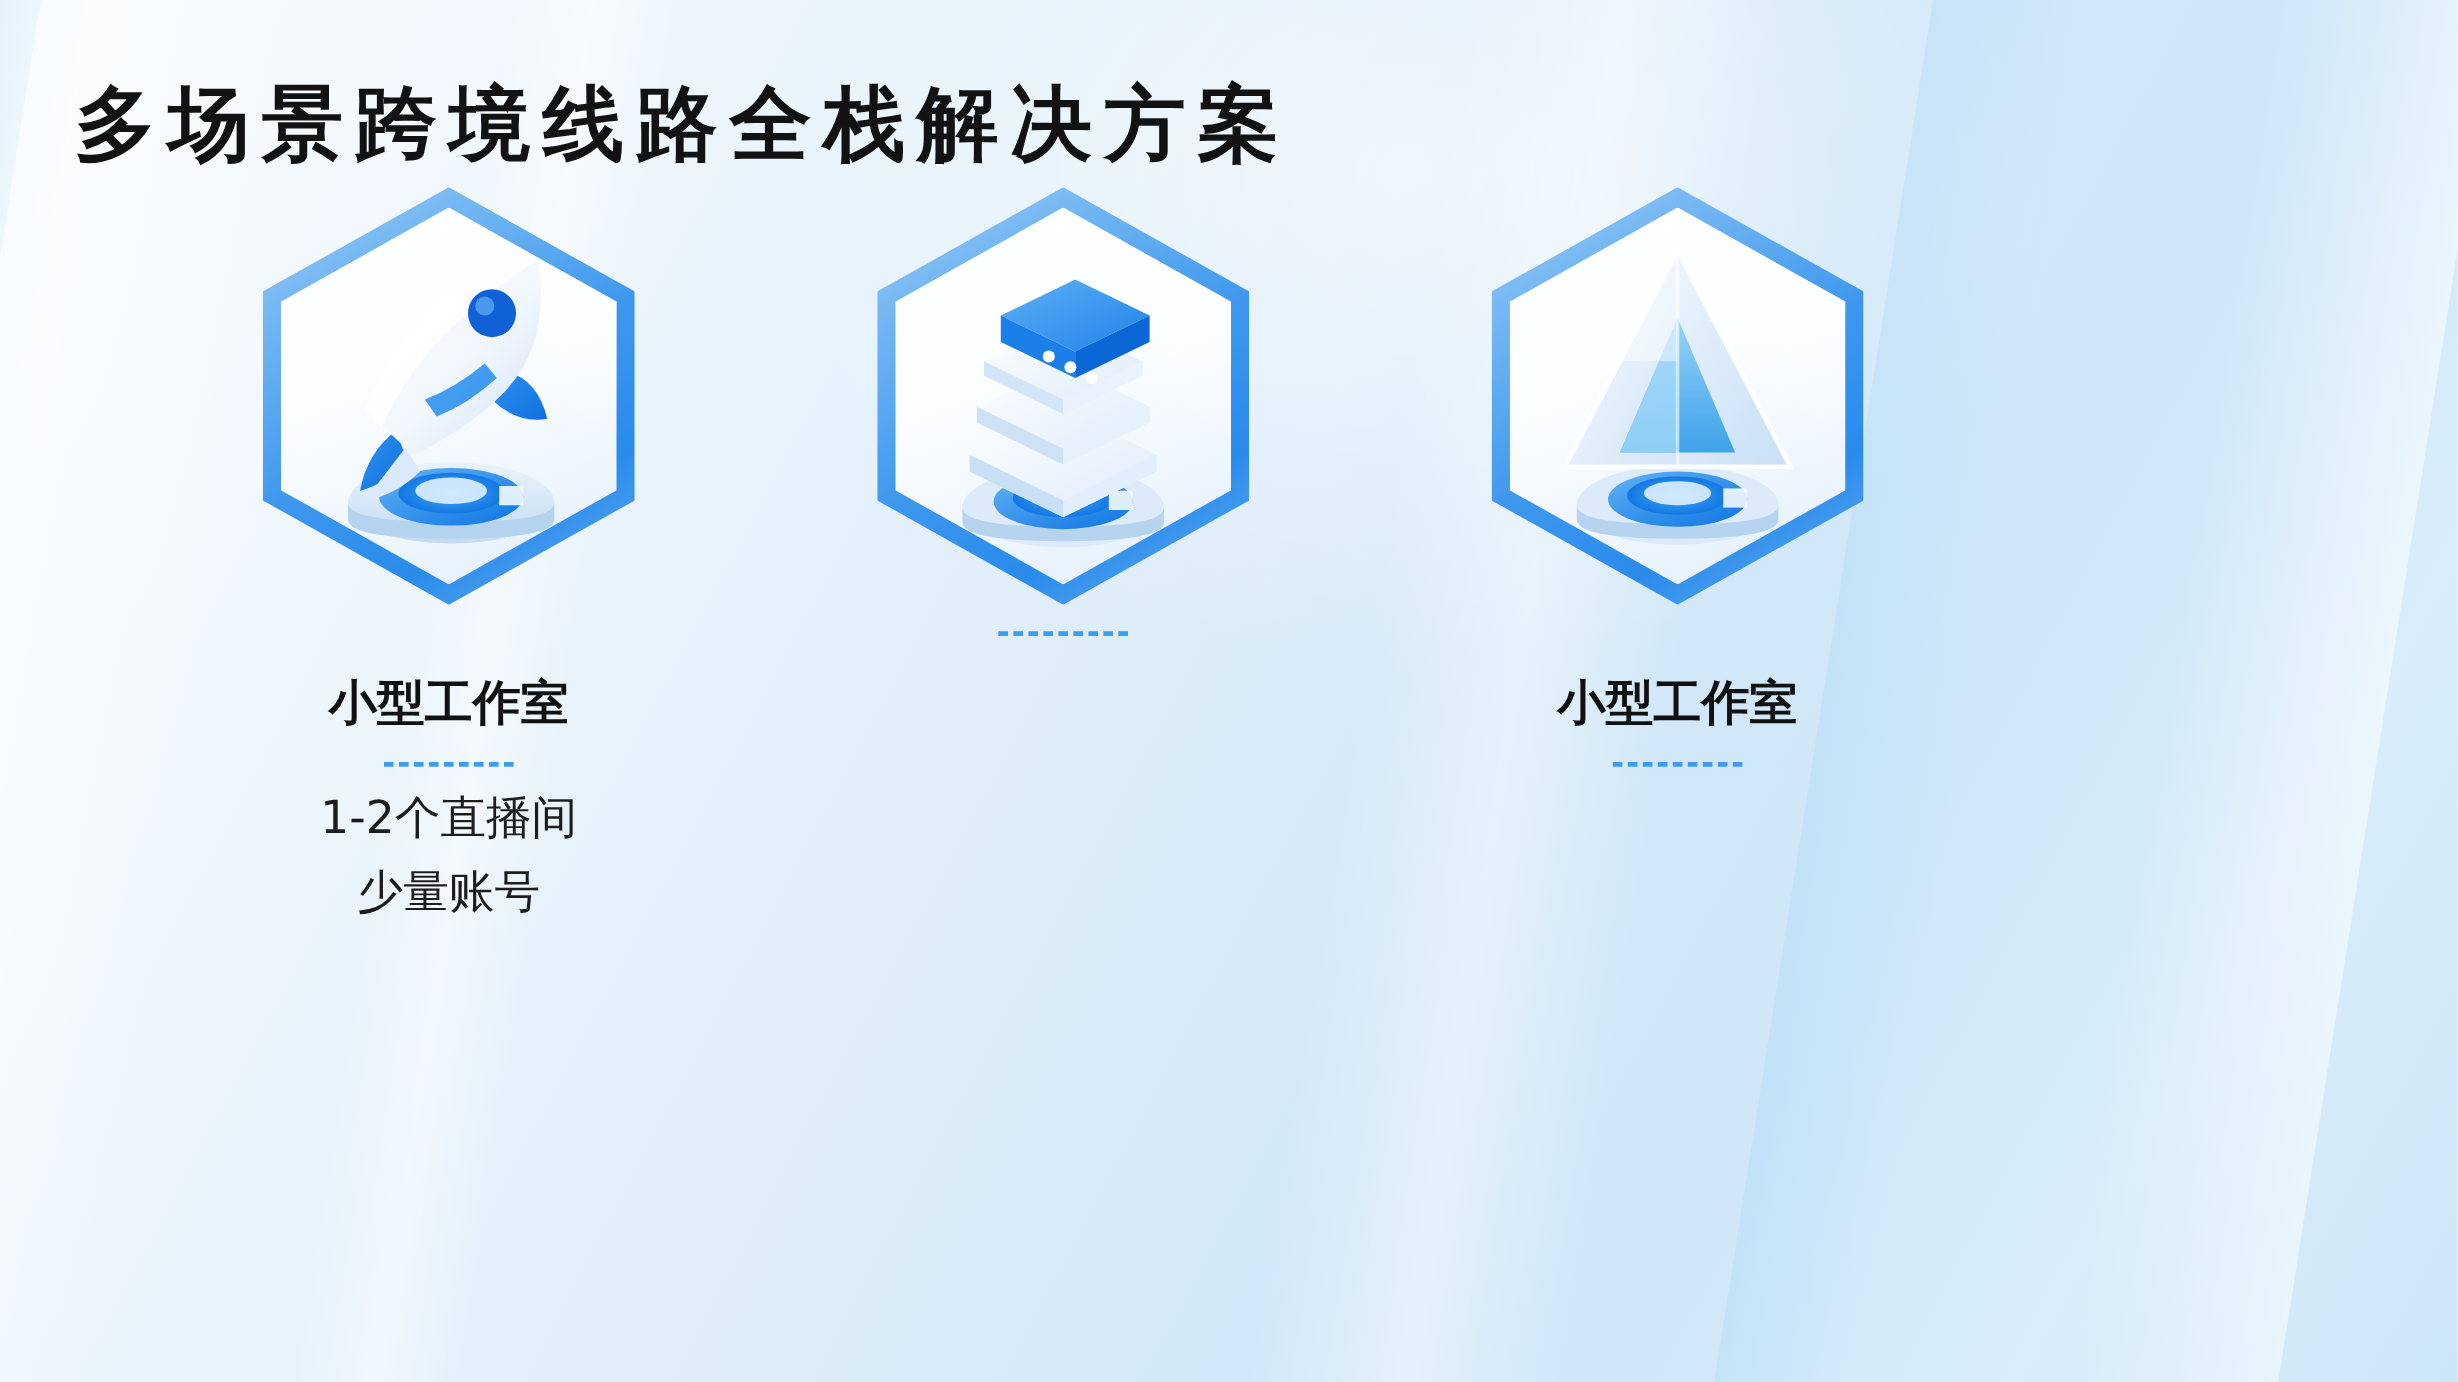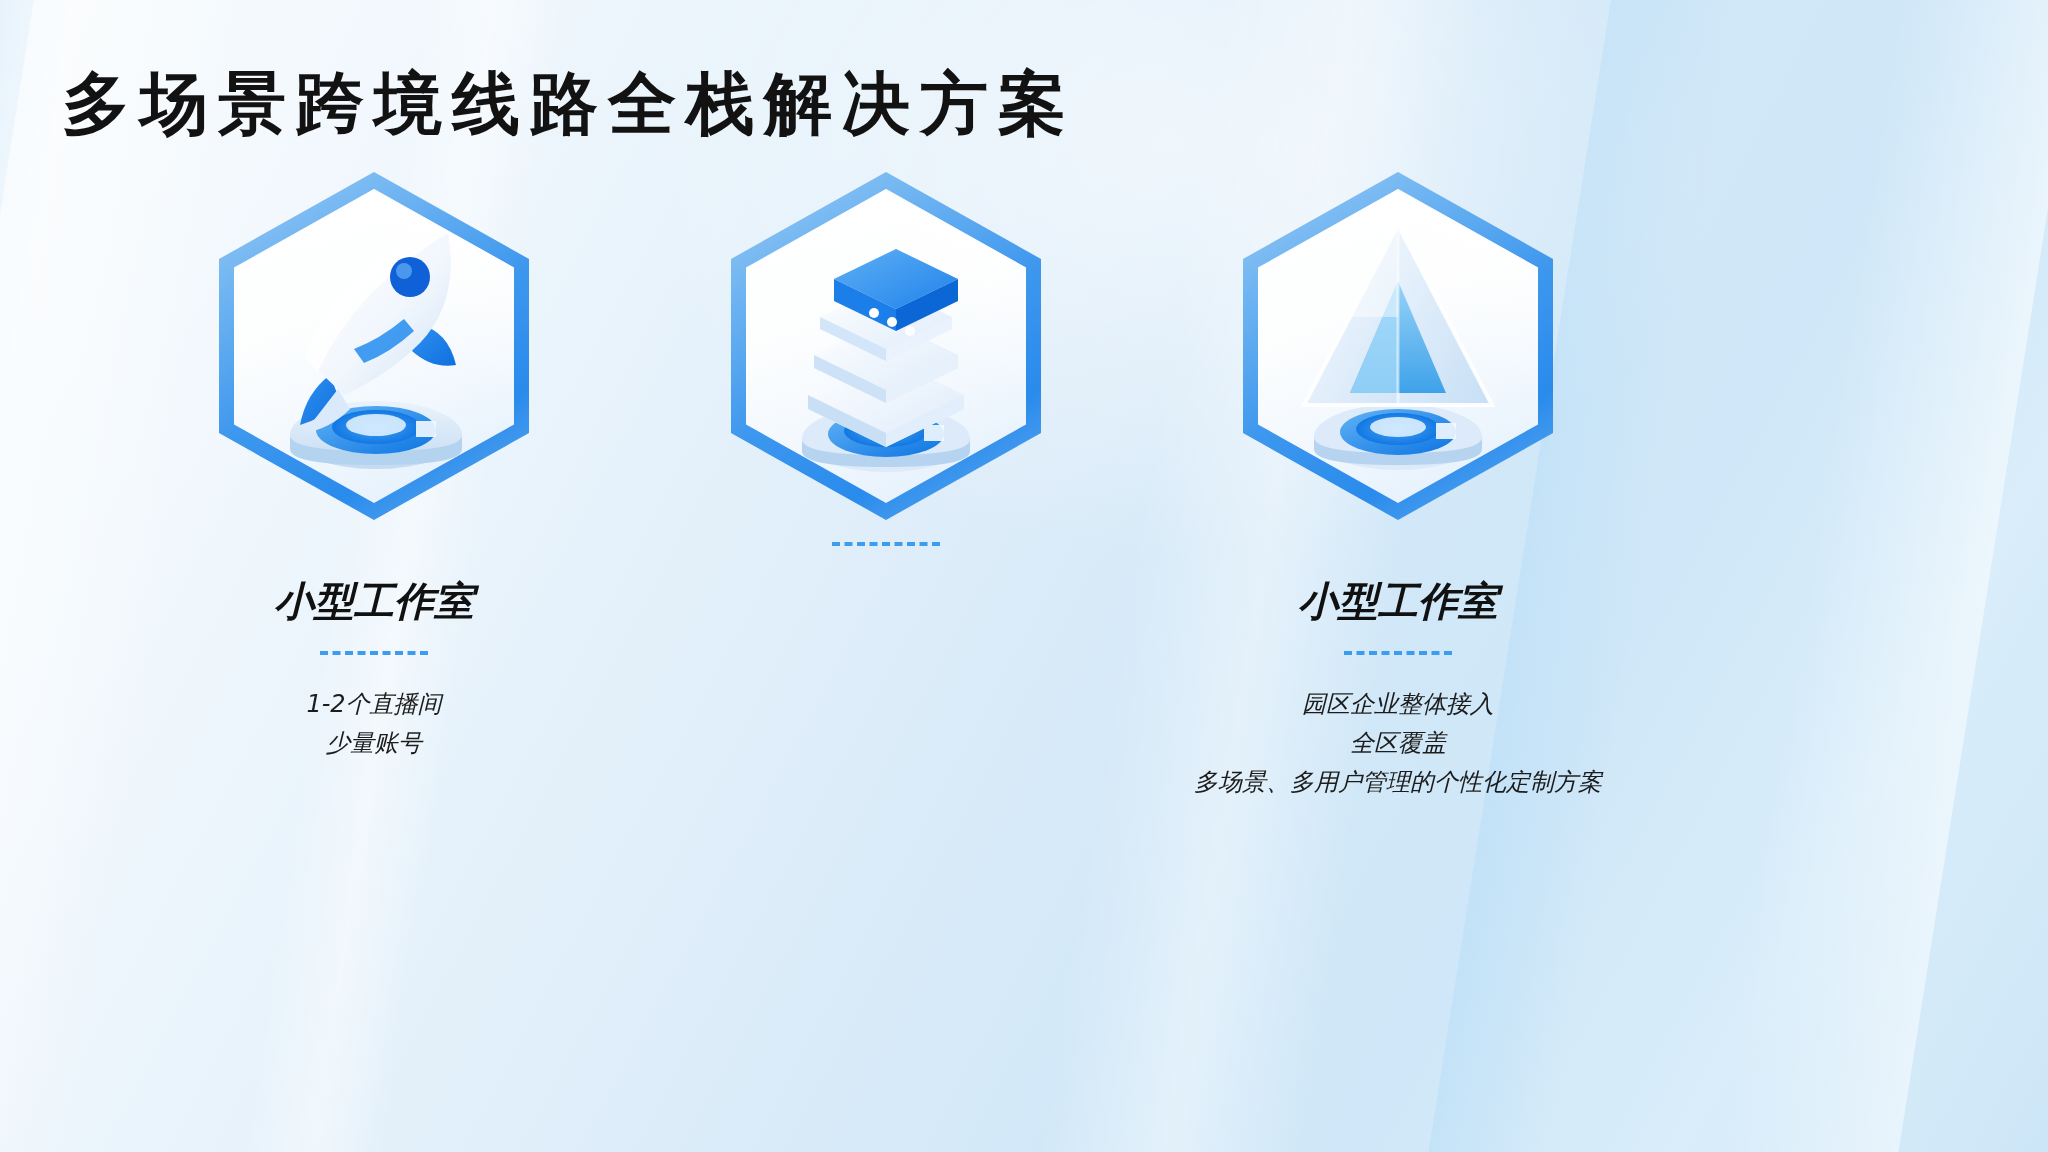--- a/index.html
+++ b/index.html
@@ -44,22 +44,22 @@
   
   .title {
     position:absolute; left:62px; top:59px;
     font-size:68px; font-weight:bold; color:#121212;
     letter-spacing:10px; white-space:nowrap;
     font-family:"DejaVu Sans","Liberation Sans",sans-serif;
   }
 
   
   .cards {
-    position:absolute; left:0; top:172px; width:1772px;
-    display:flex; justify-content:center; align-items:flex-start;font-style:italic;
+    position:absolute; left:0; top:156px; width:1772px;
+    display:flex; justify-content:center; align-items:flex-start;
   }
   .card { width:512px; display:flex; flex-direction:column; align-items:center; }
 
   
   .hex-wrap { position:relative; width:310px; height:348px; }
   .hex-outer, .hex-inner, .hex-gloss {
     position:absolute;
     clip-path:polygon(50% 0%,100% 25%,100% 75%,50% 100%,0% 75%,0% 25%);
   }
   .hex-outer {
@@ -82,22 +82,22 @@
   .card-title {
     margin-top:54px;
     font-size:40px; font-weight:bold; color:#111; white-space:nowrap;
     font-family:"DejaVu Sans","Liberation Sans",sans-serif;
   }
   .divider {
     margin-top:22px; width:108px; height:0;
     border-top:4px dashed #3d9bf0;
   }
   .card-body {
-    margin-top:30px; text-align:center;
-    font-size:24px; line-height:1.62; color:#1c1c1c;
+    margin-top:12px; text-align:center;
+    font-size:38px; line-height:1.62; color:#1c1c1c;
     font-family:"DejaVu Sans","Liberation Sans",sans-serif;
     white-space:nowrap;
   }
   .card-body div { white-space:nowrap; }
 </style>
 </head>
 <body>
 
 <div class="bg">
   <div class="bg-glow"></div>
@@ -285,20 +285,15 @@
 
           <path d="M140 36 L46 216 L234 216 Z" fill="none" stroke="#ffffff" stroke-width="4" opacity=".9"></path>
           <path d="M140 36 L140 216" stroke="#ffffff" stroke-width="3" opacity=".55"></path>
 
           <path d="M140 36 L92 128 L140 128 Z" fill="#ffffff" opacity=".45"></path>
         </svg>
       </div>
     </div>
     <div class="card-title">小型工作室</div>
     <div class="divider"></div>
-    <div class="card-body">
-      <div>园区企业整体接入</div>
-      <div>全区覆盖</div>
-      <div>多场景、多用户管理的个性化定制方案</div>
-    </div>
   </div>
 
 </div>
 
 </body></html>

